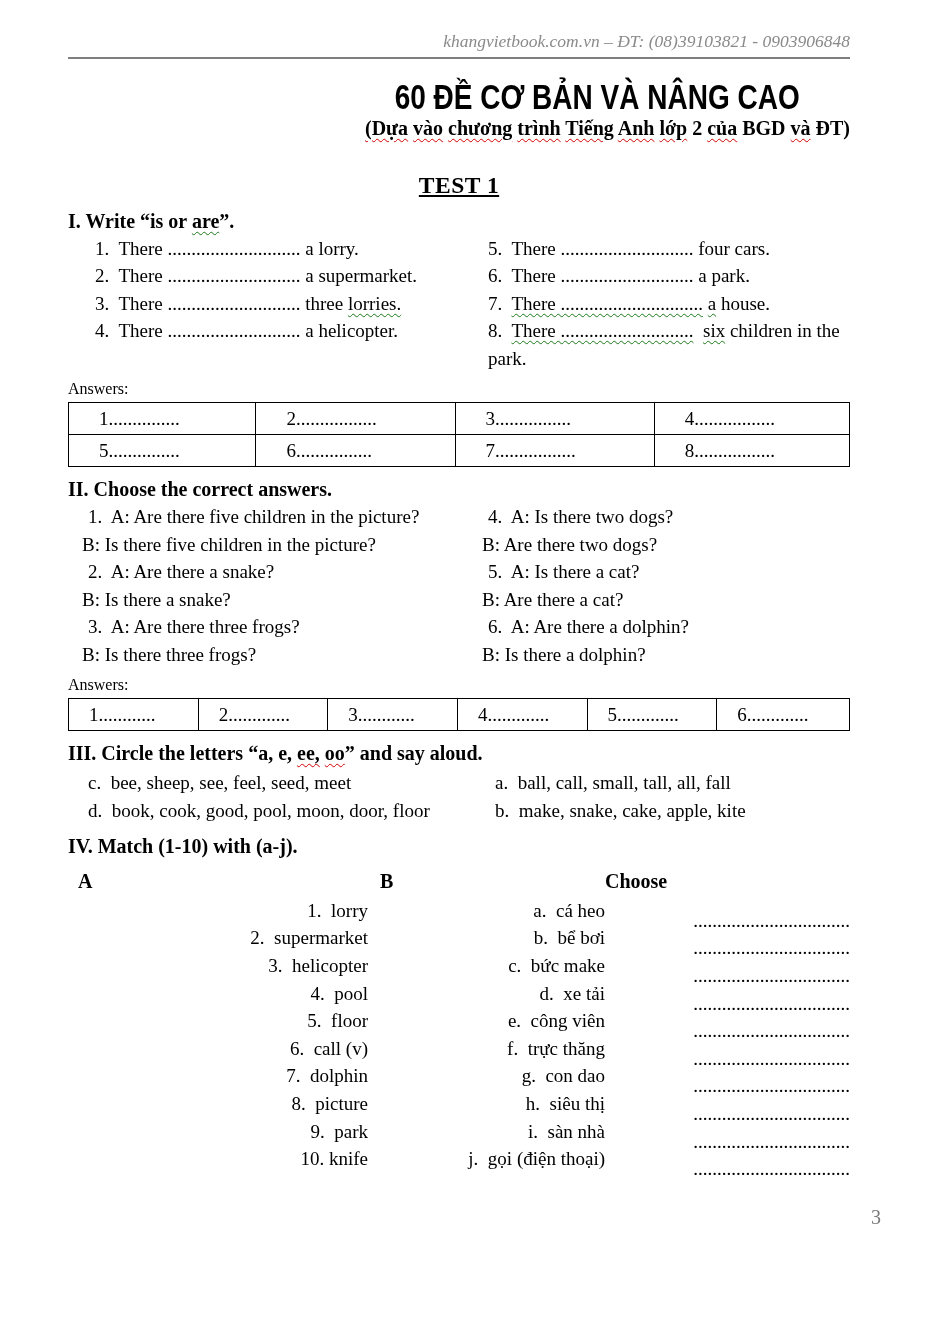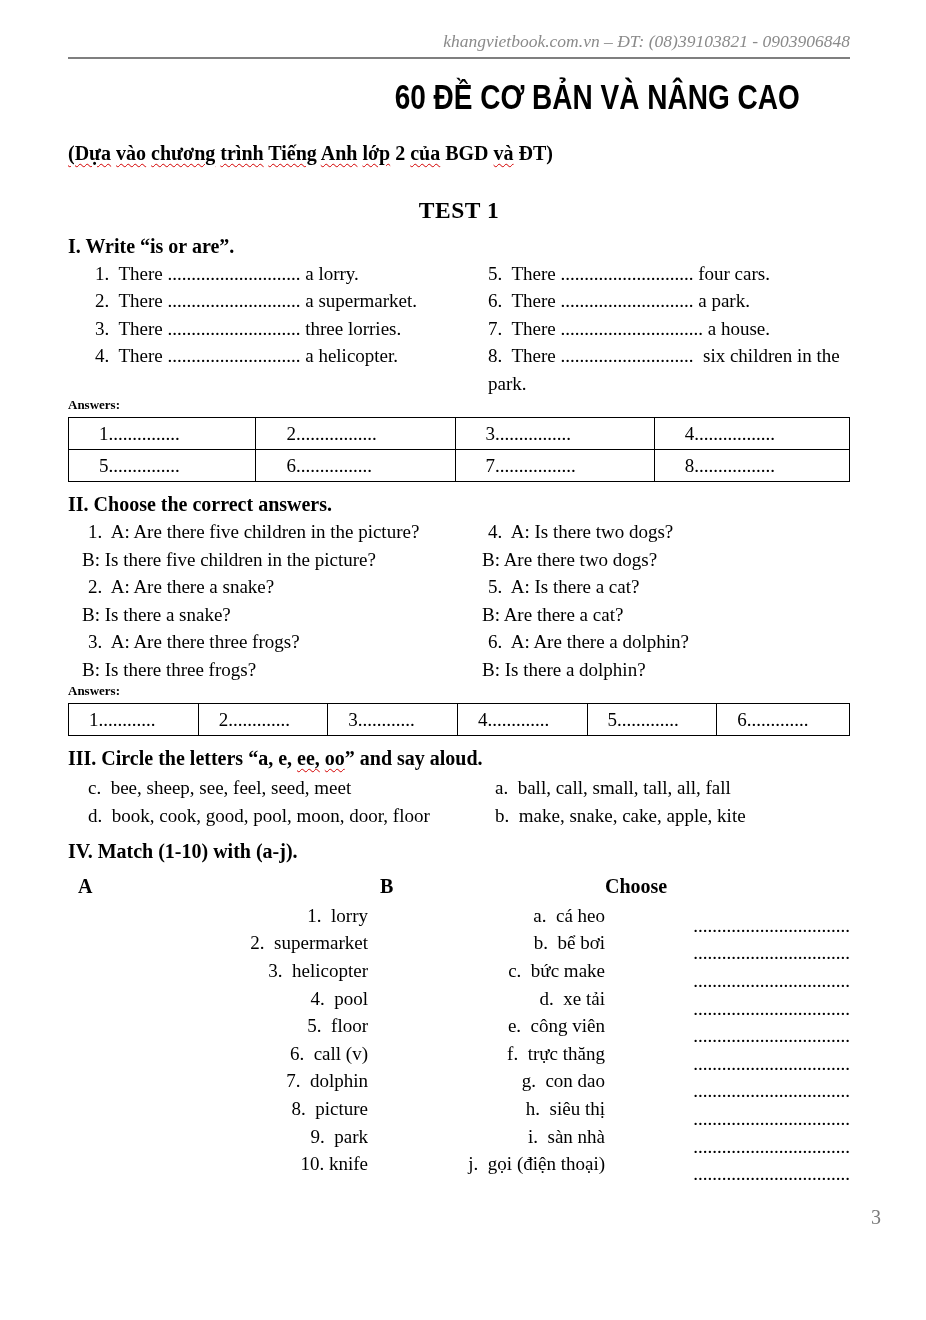--- a/index.html
+++ b/index.html
@@ -17,40 +17,40 @@
   .hdr .site{font-style:italic;color:#8a8a8a;font-size:17.5px;}
   
   .title-wrap{text-align:right;margin-top:20px;}
   .big-title{
     display:inline-block;
     font-family:"Liberation Sans","DejaVu Sans",sans-serif;
     font-weight:bold;font-size:35px;line-height:1.05;
     transform:scaleX(0.80);transform-origin:center;
     white-space:nowrap;
   }
-  .subtitle{text-align:left;font-weight:bold;font-size:20px;margin-top:26px;white-space:pre-wrap;}
-  .test-title{text-align:center;font-weight:bold;font-size:23.5px;margin-top:32px;letter-spacing:0.5px;}
+  .subtitle{text-align:right;font-weight:bold;font-size:20px;margin-top:1px;white-space:pre-wrap;}
+  .test-title{text-align:center;font-weight:bold;font-size:23.5px;margin-top:32px;letter-spacing:0.5px;text-decoration:underline;}
   
   .sec-heading{font-weight:bold;font-size:20px;margin-top:11px;white-space:pre-wrap;}
   .two-col{display:grid;grid-template-columns:400px 1fr;margin-top:2px;}
   .line{line-height:27.5px;white-space:pre-wrap;}
   .ind27{padding-left:27px;}
   .ind20{padding-left:20px;}
   .ind14{padding-left:14px;}
-  .answers-label{font-weight:bold;font-size:13px;margin-top:0;}
+  .answers-label{font-weight:normal;font-size:16px;margin-top:8px;}
   table.ans{border-collapse:collapse;width:100%;margin-top:4px;}
   table.ans td{
     border:1.5px solid #000;height:31px;
     padding:0 0 0 30px;font-size:19px;vertical-align:middle;
     white-space:nowrap;overflow:hidden;
   }
   table.ans.six td{padding-left:20px;}
   
   .wavy-red{text-decoration:underline;text-decoration-style:wavy;text-decoration-color:#d40000;text-decoration-thickness:1px;text-underline-offset:3px;}
-  .wavy-green{text-decoration-style:wavy;text-decoration-color:#1a7a1a;text-decoration-thickness:1px;text-underline-offset:3px;}
+  .wavy-green{text-decoration:underline;text-decoration-style:wavy;text-decoration-color:#1a7a1a;text-decoration-thickness:1px;text-underline-offset:3px;}
   
   .match-headers{display:grid;grid-template-columns:300px 237px 1fr;margin-top:10px;font-weight:bold;font-size:20px;line-height:27.5px;}
   .mh-a{padding-left:10px;}
   .mh-b{padding-left:12px;}
   .match-rows{margin-top:1px;}
   .m-row{display:grid;grid-template-columns:300px 237px 1fr;line-height:27.6px;white-space:pre-wrap;text-align:right;}
   .m-a{padding-left:27px;}
   .m-b{padding-left:0;}
   .m-ans{padding-left:18px;position:relative;top:10px;}
   

